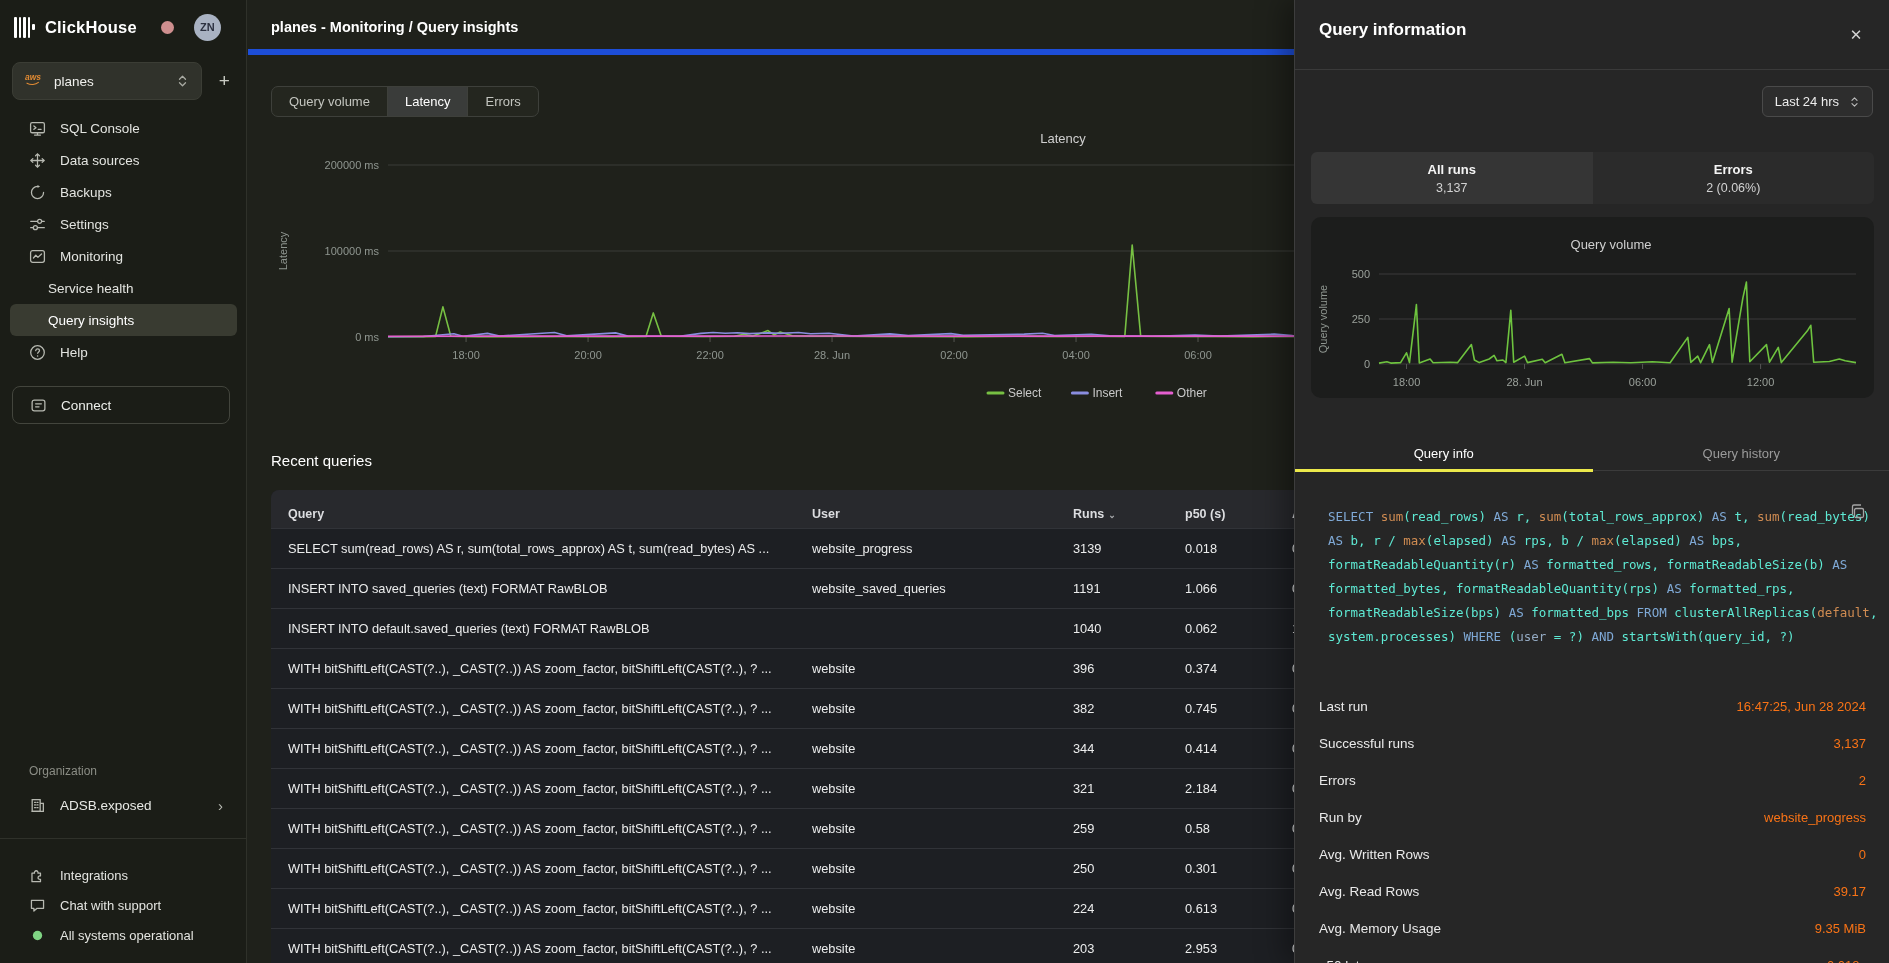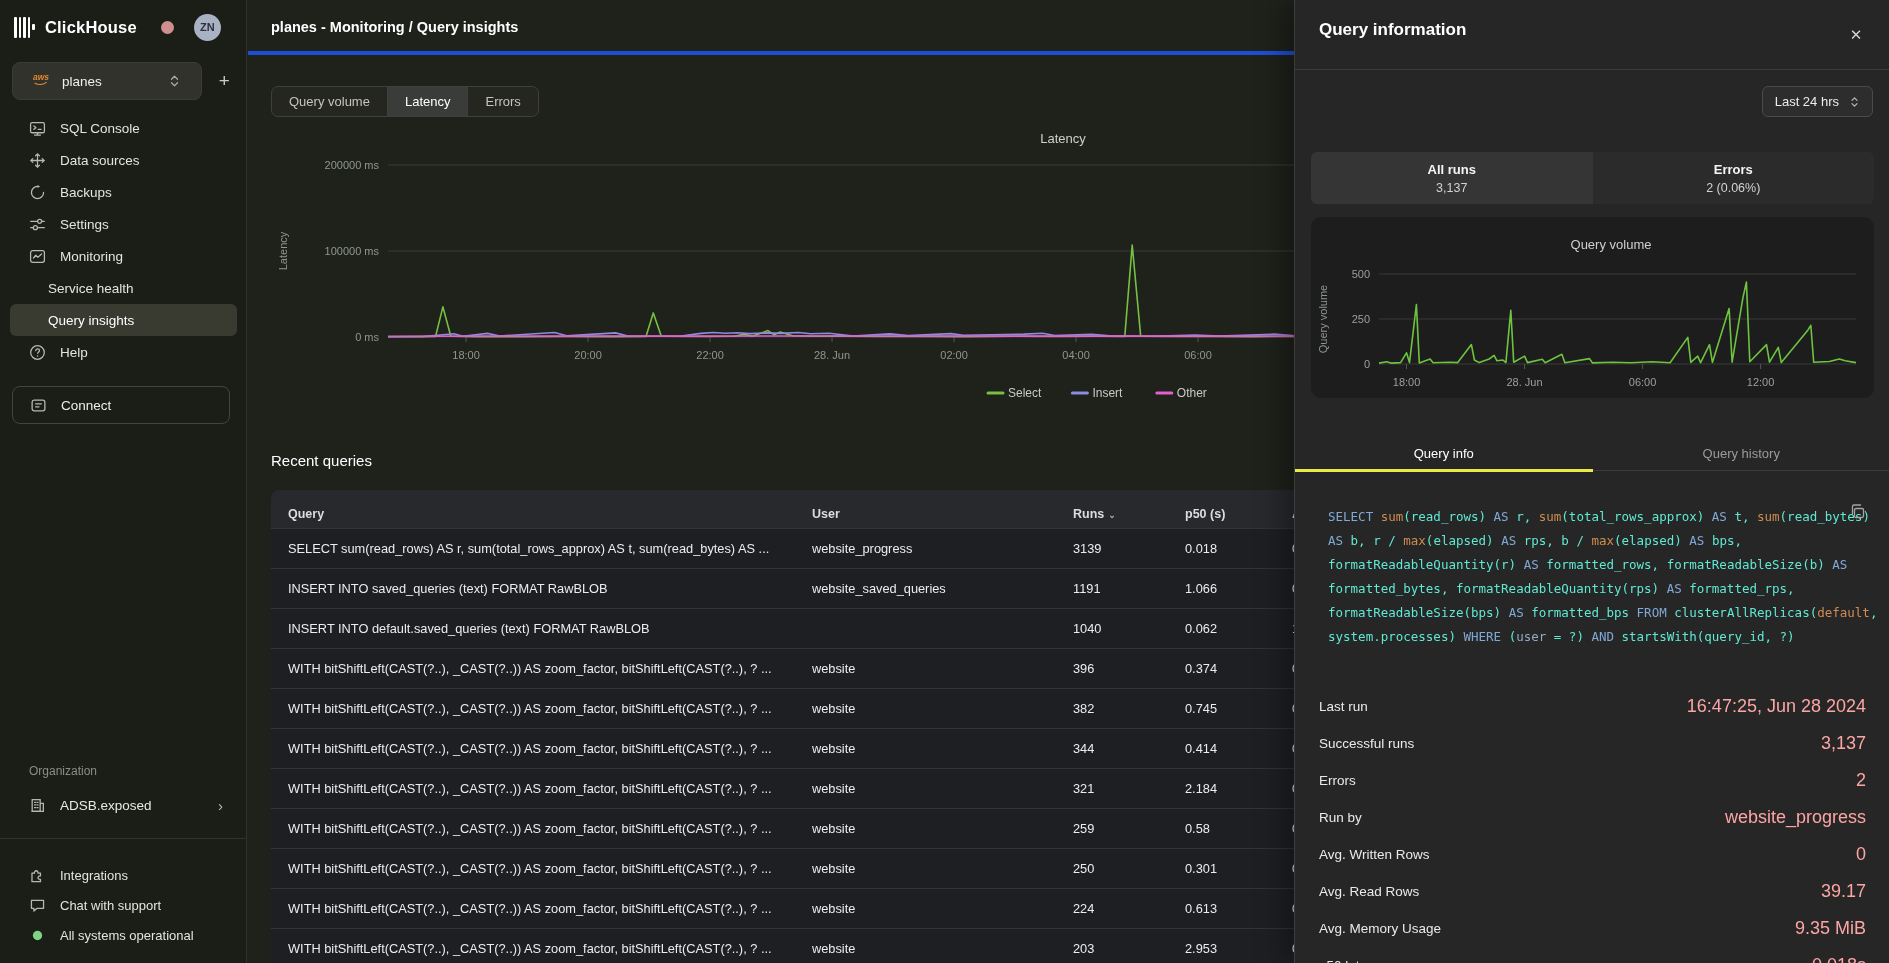--- a/index.html
+++ b/index.html
@@ -9,42 +9,42 @@
   
   .sidebar { position:absolute; left:0; top:0; width:247px; height:963px; background:#1b1d17; border-right:1px solid #2f312a; z-index:2; }
   .logo-row { position:absolute; left:14px; top:12px; width:220px; height:30px; display:flex; align-items:center; }
   .logo-bars { display:flex; align-items:flex-end; gap:2px; height:21px; margin-right:10px; }
   .logo-bars i { display:block; width:2.6px; background:#fff; height:21px; border-radius:1px; }
   .logo-bars i.short { height:6px; align-self:center; }
   .brand { font-size:16.5px; font-weight:bold; color:#fff; letter-spacing:.2px; }
   .status-dot-top { position:absolute; left:160px; top:8px; width:13px; height:13px; border-radius:50%; background:#cf8f8f; }
   .avatar { position:absolute; left:190px; top:1px; width:27px; height:27px; border-radius:50%; background:#a9b2c2; color:#2c3140; font-size:11px; font-weight:bold; display:flex; align-items:center; justify-content:center; }
   .svc-row { position:absolute; left:12px; top:62px; width:224px; height:38px; display:flex; align-items:center; }
-  .svc-select { width:193px; height:38px; background:#30322b; border:1px solid #3b3d35; border-radius:8px; display:flex; align-items:center; padding:0 20px; cursor:pointer; }
+  .svc-select { width:193px; height:38px; background:#30322b; border:1px solid #3b3d35; border-radius:8px; display:flex; align-items:center; padding:0 12px; cursor:pointer; }
   .svc-select .aws { margin-right:11px; }
   .svc-select .svc-name { flex:1; font-size:13.5px; color:#f0f0ed; }
   .svc-plus { margin-left:10px; font-size:19px; color:#c9cbc3; width:24px; text-align:center; cursor:pointer; }
   .nav { position:absolute; left:10px; top:112px; width:227px; }
   .nav-item { height:32px; display:flex; align-items:center; padding-left:19px; border-radius:6px; cursor:pointer; font-size:13.5px; color:#e3e4e0; }
   .nav-item .ic { width:17px; height:17px; margin-right:14px; display:flex; align-items:center; justify-content:center; flex:none; }
   .nav-item.indent { padding-left:38px; }
   .nav-item.active { background:#393b31; color:#ffffff; }
   .connect-btn { position:absolute; left:12px; top:386px; width:218px; height:38px; border:1px solid #43453d; border-radius:8px; display:flex; align-items:center; padding-left:17px; font-size:13.5px; color:#eceeea; cursor:pointer; }
   .connect-btn .ic { width:17px; height:17px; margin-right:14px; display:flex; align-items:center; }
   .org-label { position:absolute; left:29px; top:764px; font-size:12px; color:#8b8d85; }
   .org-item { position:absolute; left:10px; top:789px; width:227px; height:32px; display:flex; align-items:center; padding-left:19px; font-size:13.5px; color:#e8e9e5; cursor:pointer; border-radius:6px; }
   .org-item .ic { width:17px; height:17px; margin-right:14px; display:flex; align-items:center; }
   .org-item .chev { margin-left:auto; margin-right:14px; color:#b9bbb3; font-size:15px; }
   .side-divider { position:absolute; left:0; top:838px; width:247px; height:1px; background:#2f312a; }
   .side-footer { position:absolute; left:10px; top:860px; width:227px; }
   .side-footer .nav-item { font-size:13px; }
 
   
   .main { position:absolute; left:248px; top:0; width:1641px; height:963px; background:#1f211b; z-index:1; }
-  .main-header { position:absolute; left:0; top:0; width:100%; height:55px; border-bottom:4px solid #1d4ed8; }
+  .main-header { position:absolute; left:0; top:0; width:100%; height:55px; border-bottom:6px solid #1d4ed8; }
   .main-title { position:absolute; left:23px; top:19px; font-size:14.5px; font-weight:bold; color:#ffffff; }
   .seg-tabs { position:absolute; left:23px; top:86px; display:inline-flex; border:1px solid #3e403b; border-radius:7px; overflow:hidden; background:#24261f; }
   .seg-tab { padding:7px 17px; font-size:13px; color:#c3c5bf; cursor:pointer; border-right:1px solid #3e403b; }
   .seg-tab:last-child { border-right:none; }
   .seg-tab.active { background:#3a3c3a; color:#ffffff; }
   .latency-chart-wrap { position:absolute; left:23px; top:125px; width:1060px; height:285px; }
   .recent-title { position:absolute; left:23px; top:452px; font-size:15px; font-weight:normal; color:#fff; }
   .rq-table { position:absolute; left:23px; top:490px; width:1085px; border-collapse:collapse; table-layout:fixed; background:#1d1f23; border-radius:8px 8px 0 0; overflow:hidden; }
   .rq-table th { background:#28292d; height:38px; text-align:left; font-size:12.5px; font-weight:bold; color:#dcdde0; padding:10px 10px 0 17px; }
   .rq-table td { height:40px; font-size:12.8px; color:#eceded; padding:0 10px 0 17px; border-top:1px solid #313338; white-space:nowrap; overflow:hidden; text-overflow:clip; }
@@ -66,21 +66,21 @@
   .info-tabs { position:absolute; left:0; top:437px; width:595px; height:34px; display:flex; border-bottom:1px solid #3b3b3b; }
   .info-tab { flex:1; display:flex; align-items:center; justify-content:center; font-size:13px; color:#9b9b9b; cursor:pointer; position:relative; }
   .info-tab.active { color:#ffffff; }
   .info-tab.active::after { content:""; position:absolute; left:0; right:0; bottom:-2px; height:3px; background:#ece94b; }
   .code-block { position:absolute; left:33px; top:497px; width:540px; font-family:"DejaVu Sans Mono",monospace; font-size:12.5px; line-height:24px; padding-top:8px; white-space:pre; }
   .code-block .k { color:#7fa9d6; } .code-block .f { color:#d08c52; } .code-block .u { color:#93a9c1; } .code-block .p { color:#5eead4; }
   .copy-btn { position:absolute; right:22px; top:503px; width:18px; height:18px; cursor:pointer; }
   .stats { position:absolute; left:24px; top:688px; width:547px; }
   .stat-row { height:37px; display:flex; align-items:center; justify-content:space-between; }
   .stat-label { font-size:13.5px; color:#eaeaea; }
-  .stat-value { font-size:18px; color:#fca5a5; }
+  .stat-value { font-size:13px; color:#f97316; }
   svg text { font-family:"Liberation Sans",sans-serif; }
 </style>
 </head>
 <body>
 
 <aside class="sidebar">
   <div class="logo-row">
     <span class="logo-bars">
         <i></i>
         <i></i>

